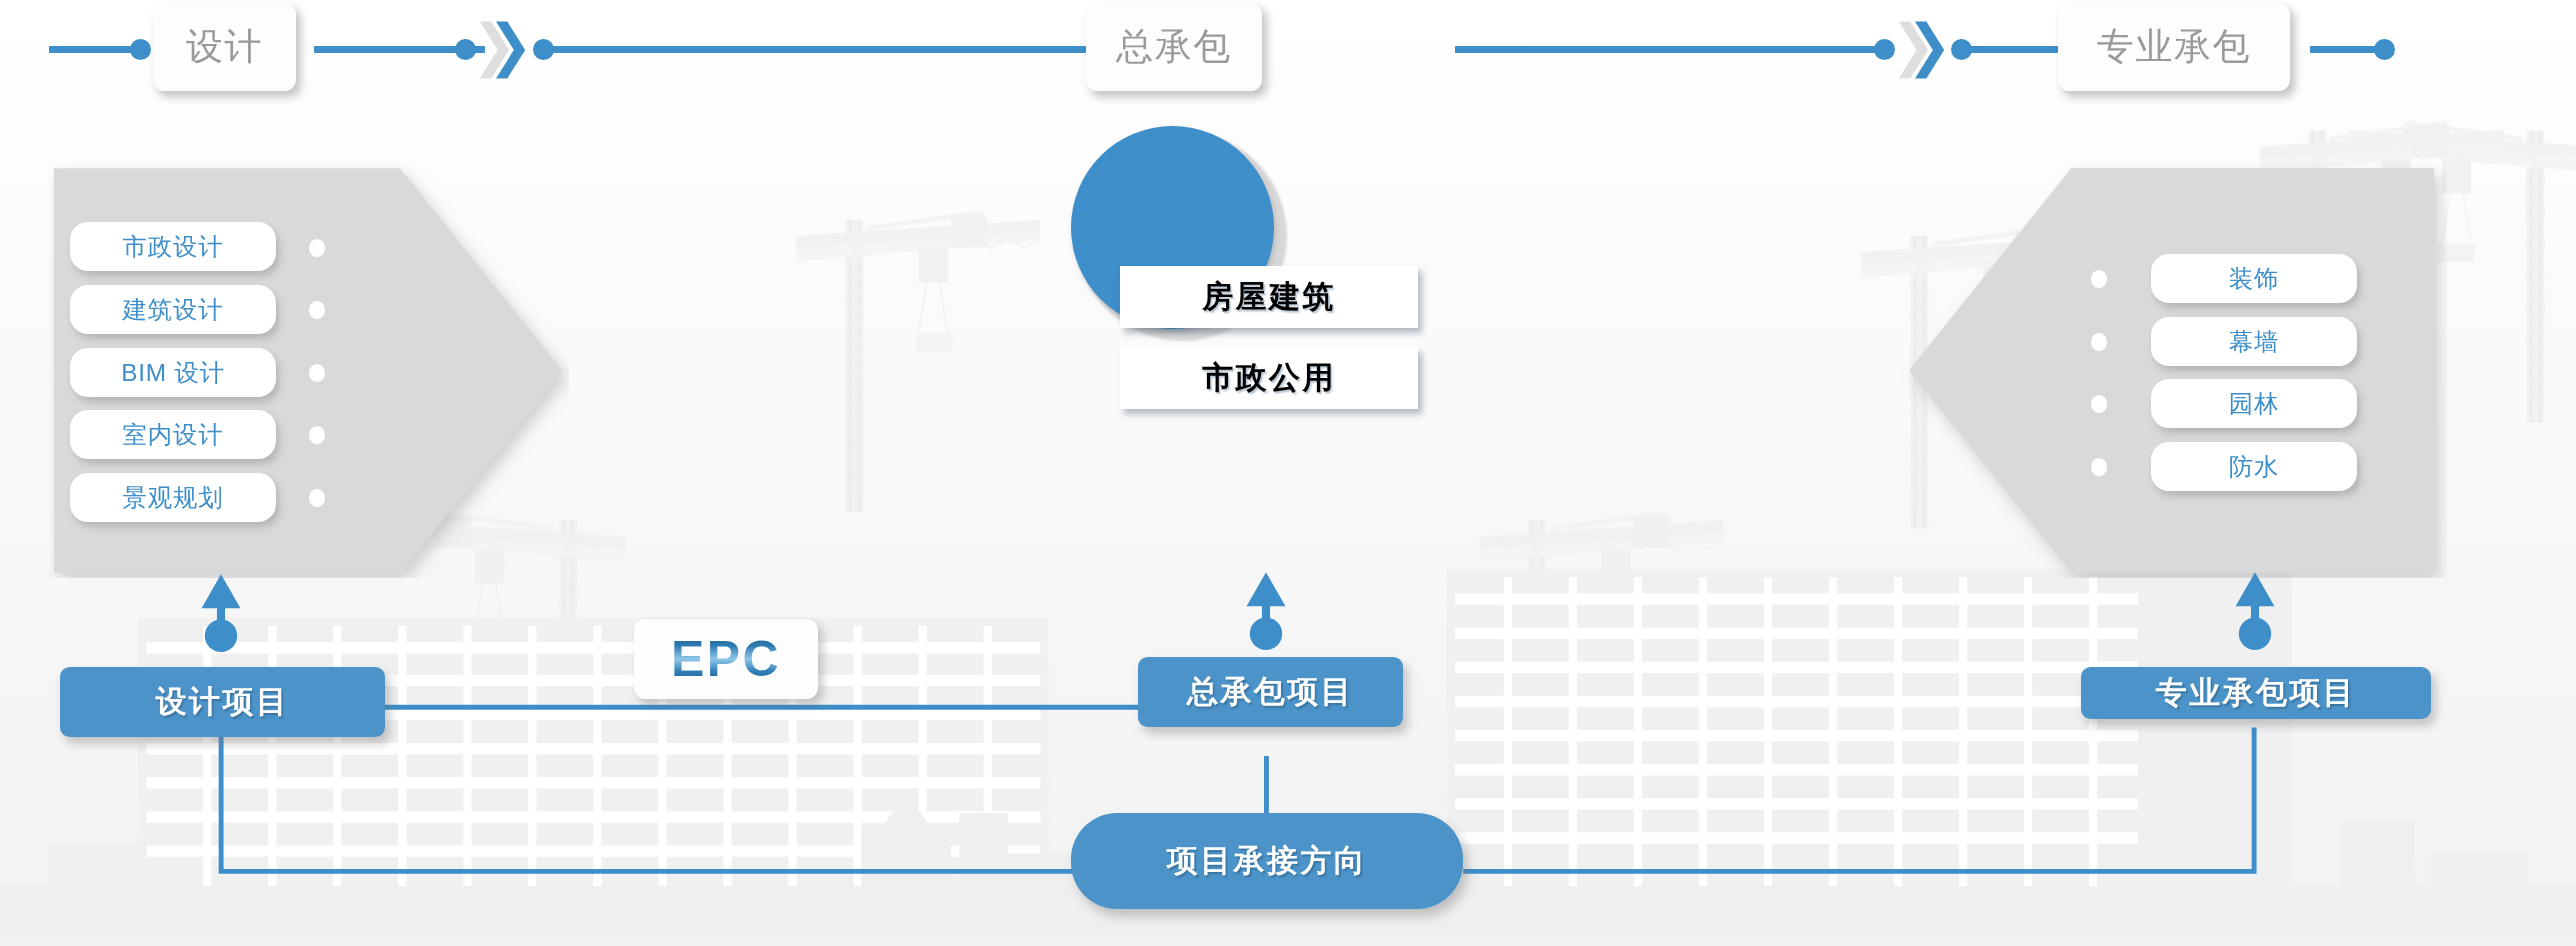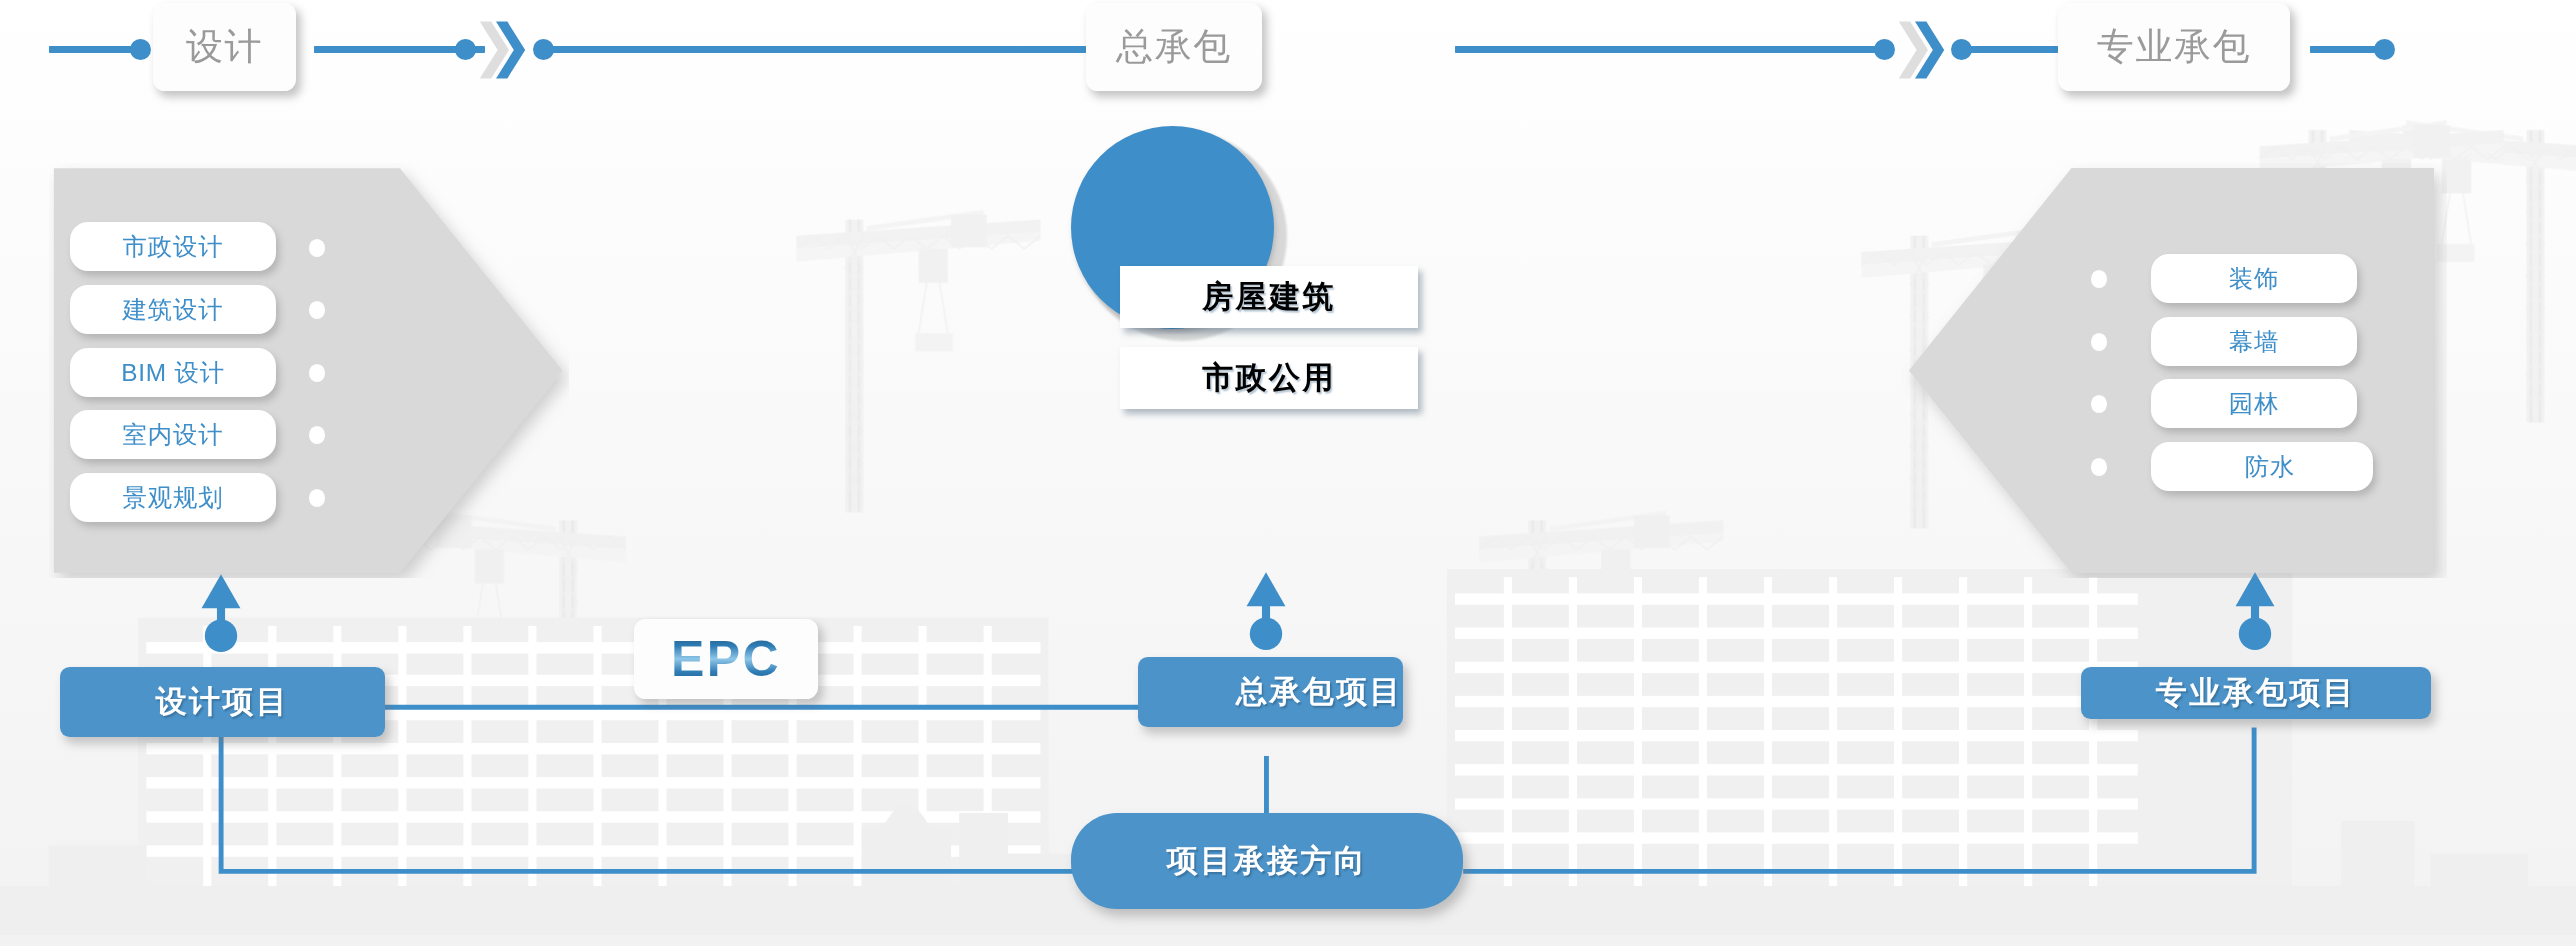--- a/index.html
+++ b/index.html
@@ -342,21 +342,21 @@
     <div class="pill" style="left:273px;top:154px;width:206px;height:49px;">
       <span>幕墙</span>
     </div>
 
     <div class="dot" style="left:213px;top:232px;"></div>
     <div class="pill" style="left:273px;top:216px;width:206px;height:49px;">
       <span>园林</span>
     </div>
 
     <div class="dot" style="left:213px;top:295px;"></div>
-    <div class="pill" style="left:273px;top:279px;width:206px;height:49px;padding-left:16px;">
+    <div class="pill" style="left:273px;top:279px;width:206px;height:49px;">
       <span>防水</span>
     </div>
   </div>
 
   <svg class="abs" style="left:0;top:569px;width:2576px;height:378px;z-index:2;" viewBox="0 0 3169 465">
 
     <path d="M272 180 L272 372 L1320 372" stroke="#3d8ec9" stroke-width="6" fill="none"></path>
 
     <path d="M465 170 L1402 170" stroke="#3d8ec9" stroke-width="6" fill="none"></path>
 
@@ -380,21 +380,21 @@
   <svg class="uparrow" style="left:2229px;top:569px;width:52px;height:81px;z-index:3;" viewBox="0 0 64 100">
     <circle cx="32" cy="80" r="20" fill="#3d8ec9"></circle>
     <rect x="27" y="32" width="10" height="48" fill="#3d8ec9"></rect>
     <path d="M32 4 L56 46 L8 46 Z" fill="#3d8ec9"></path>
   </svg>
 
   <div class="bluebox" style="left:60px;top:667px;width:325px;height:70px;z-index:4;">
     <span>设计项目</span>
   </div>
 
-  <div class="bluebox" style="left:1138px;top:657px;width:265px;height:70px;z-index:4;justify-content:flex-end;">
+  <div class="bluebox" style="left:1138px;top:657px;width:265px;height:70px;z-index:4;">
     <span>总承包项目</span>
   </div>
 
   <div class="bluebox" style="left:2081px;top:667px;width:350px;height:52px;z-index:4;">
     <span>专业承包项目</span>
   </div>
 
   <div class="roundbox" style="left:1071px;top:813px;width:392px;height:96px;z-index:4;">
     <span>项目承接方向</span>
   </div>

